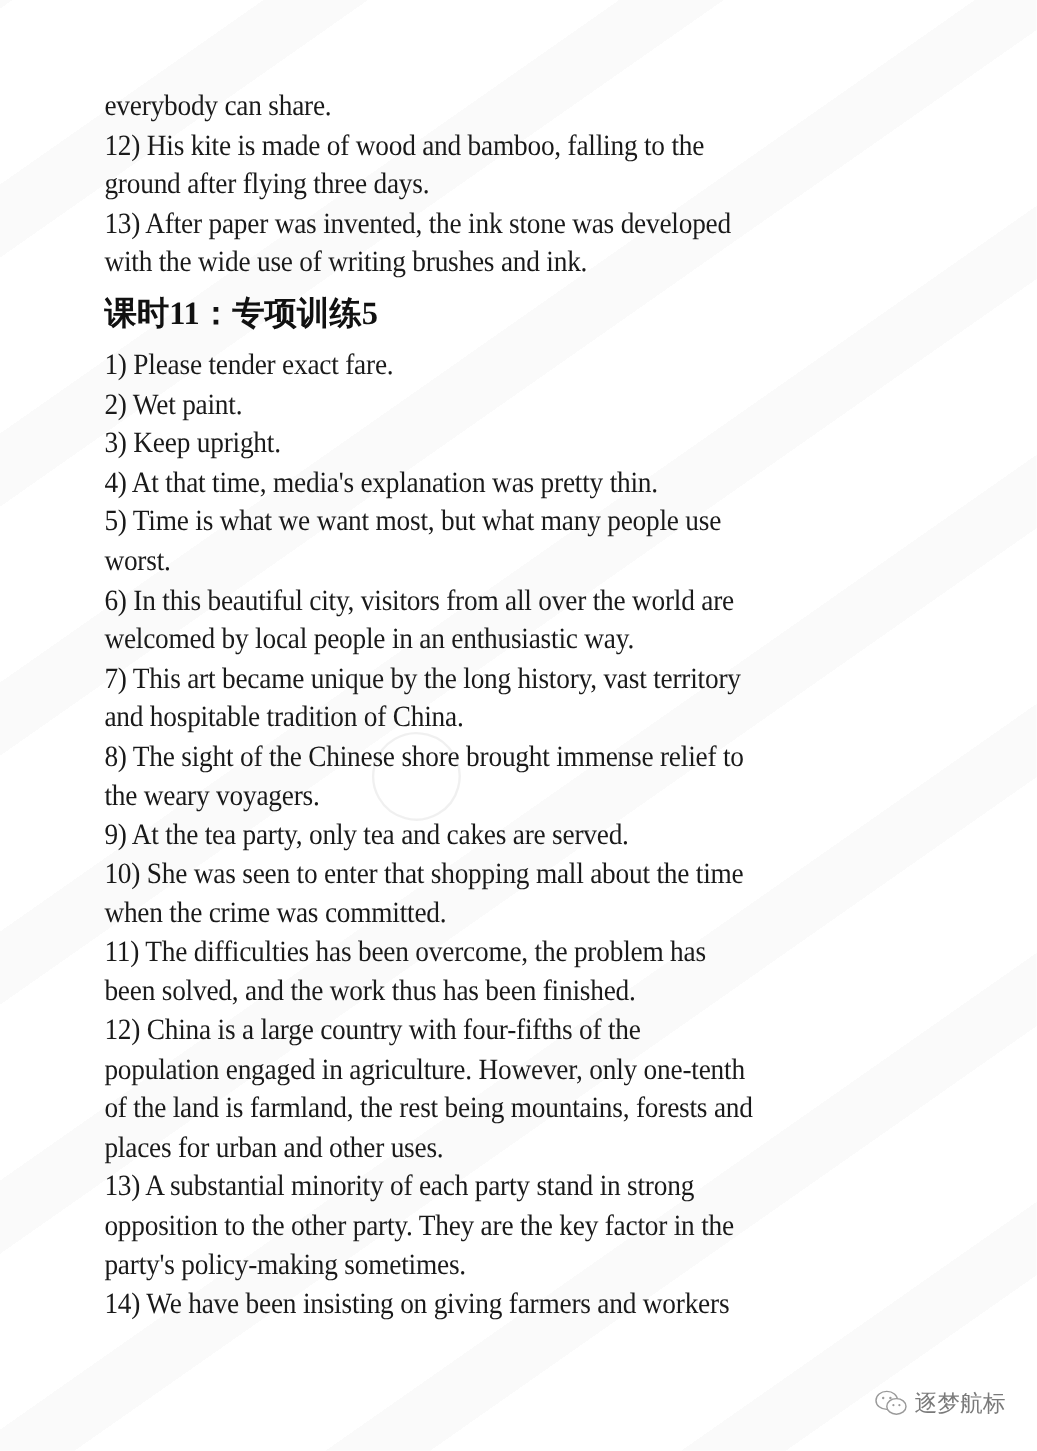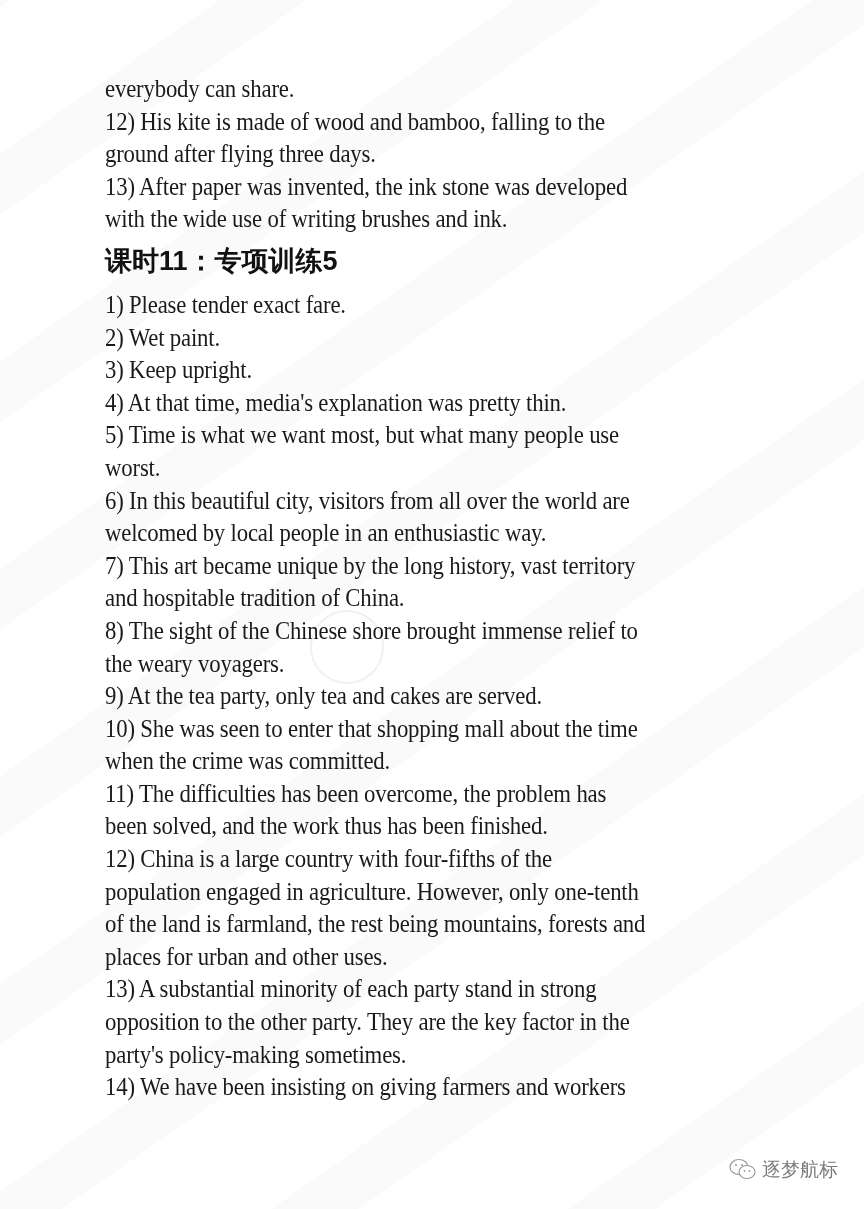--- a/index.html
+++ b/index.html
@@ -9,29 +9,29 @@
     font-family: "Liberation Serif", "DejaVu Serif", serif;
     color: #1a1a1a;
   }
   .page { position: absolute; left: 0; top: 0; width: 864px; height: 1209px; }
   .watermark-bg {
     position: absolute; inset: 0; pointer-events: none;
     background:
       repeating-linear-gradient(-35deg, rgba(0,0,0,0.0) 0 120px, rgba(0,0,0,0.018) 120px 170px);
   }
   .content {
-    position: absolute; left: 105px; top: 73px; width: 700px;
+    position: absolute; left: 87px; top: 73px; width: 700px;
   }
   .line {
     font-size: 24.5px; line-height: 32.6px; height: 32.6px;
     white-space: nowrap; letter-spacing: -0.2px;
     transform: scaleX(0.93); transform-origin: left center;
   }
   .heading {
-    font-family: Liberation Sans, sans-serif;
+    font-family: Liberation Serif, serif;
     font-weight: bold; font-size: 27px; line-height: 40px;
     margin: 5px 0 8px 0; letter-spacing: 0px; color: #111;
   }
   .stamp {
     position: absolute; left: 310px; top: 610px; width: 70px; height: 70px;
     border-radius: 50%; border: 2px solid rgba(0,0,0,0.06);
     transform: rotate(-30deg); pointer-events: none;
   }
   .footer-logo {
     position: absolute; left: 728px; top: 1157px;

